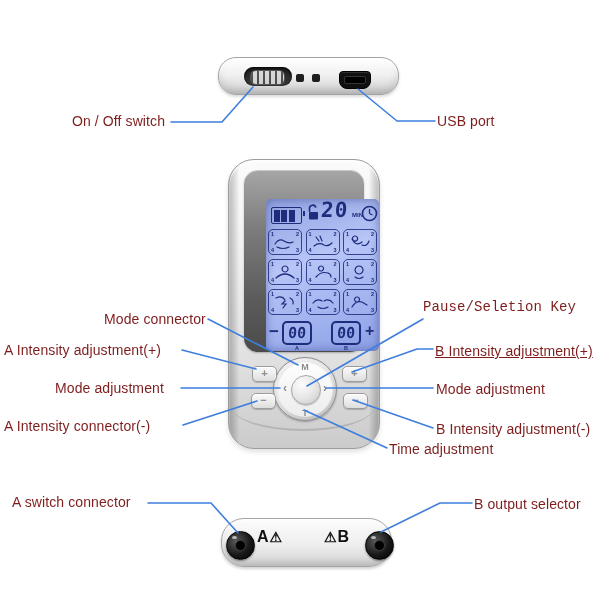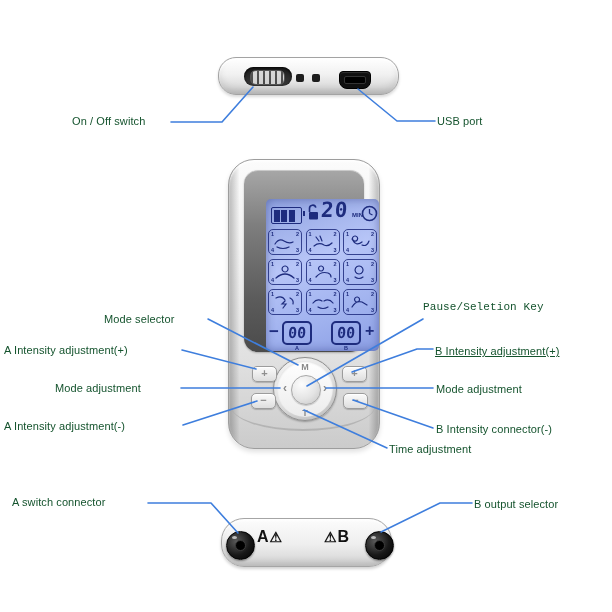--- a/index.html
+++ b/index.html
@@ -1,21 +1,21 @@
 <!DOCTYPE html>
 <html><head>
 <meta charset="utf-8">
 <style>
   html,body{margin:0;padding:0;}
   body{
     width:612px;height:612px;position:relative;background:#ffffff;
     font-family:"Liberation Sans", sans-serif;color:#121212;overflow:hidden;
   }
   .callout{
-    position:absolute;font-size:11px;line-height:16px;color:#14532d;
+    position:absolute;font-size:14px;line-height:16px;color:#7f1d1d;
     white-space:nowrap;letter-spacing:.1px;
   }
   
   #lines{position:absolute;left:0;top:0;width:612px;height:612px;z-index:40;pointer-events:none;}
   
   .top-pill{
     position:absolute;left:218px;top:57px;width:179px;height:36px;border-radius:18px;
     background:linear-gradient(180deg,#ffffff 0%,#f1f1f1 45%,#dcdcdc 80%,#c6c6c6 100%);
     border:1px solid #a3a3a3;
     box-shadow:inset 0 2px 2px rgba(255,255,255,.9), inset 0 -5px 7px rgba(0,0,0,.10), 0 2px 3px rgba(0,0,0,.15);
@@ -299,28 +299,28 @@
     <span class="warn">⚠</span><span>B</span>
   </div>
   <div class="jack jack-b">
     <div class="gleam"></div>
       <div class="hole"></div>
   </div>
 </div>
 
 <div class="callout" style="left:72px;top:113px;">On / Off switch</div>
 <div class="callout" style="left:437px;top:113px;">USB port</div>
-<div class="callout" style="left:104px;top:311px;">Mode selector</div>
+<div class="callout" style="left:104px;top:311px;">Mode connector</div>
 <div class="callout" style="left:423px;top:299px;font-family:Liberation Mono, monospace;">Pause/Seletion Key</div>
 <div class="callout" style="left:4px;top:342px;">A Intensity adjustment(+)</div>
 <div class="callout" style="left:435px;top:343px;text-decoration:underline;">B Intensity adjustment(+)</div>
 <div class="callout" style="left:55px;top:380px;">Mode adjustment</div>
 <div class="callout" style="left:436px;top:381px;">Mode adjustment</div>
-<div class="callout" style="left:4px;top:418px;">A Intensity adjustment(-)</div>
-<div class="callout" style="left:436px;top:421px;">B Intensity connector(-)</div>
+<div class="callout" style="left:4px;top:418px;">A Intensity connector(-)</div>
+<div class="callout" style="left:436px;top:421px;">B Intensity adjustment(-)</div>
 <div class="callout" style="left:389px;top:441px;text-align:right;">Time adjustment</div>
 <div class="callout" style="left:12px;top:494px;">A switch connector</div>
 <div class="callout" style="left:474px;top:496px;">B output selector</div>
 
 <svg id="lines">
   <g fill="none" stroke="#3e7edd" stroke-width="1.6" stroke-linejoin="round" stroke-linecap="round">
     <polyline points="171,122 222,122 253,87"></polyline>
     <polyline points="358,89 397,121 435,121"></polyline>
     <polyline points="208,319 298,365"></polyline>
     <polyline points="423,319 307,386"></polyline>

